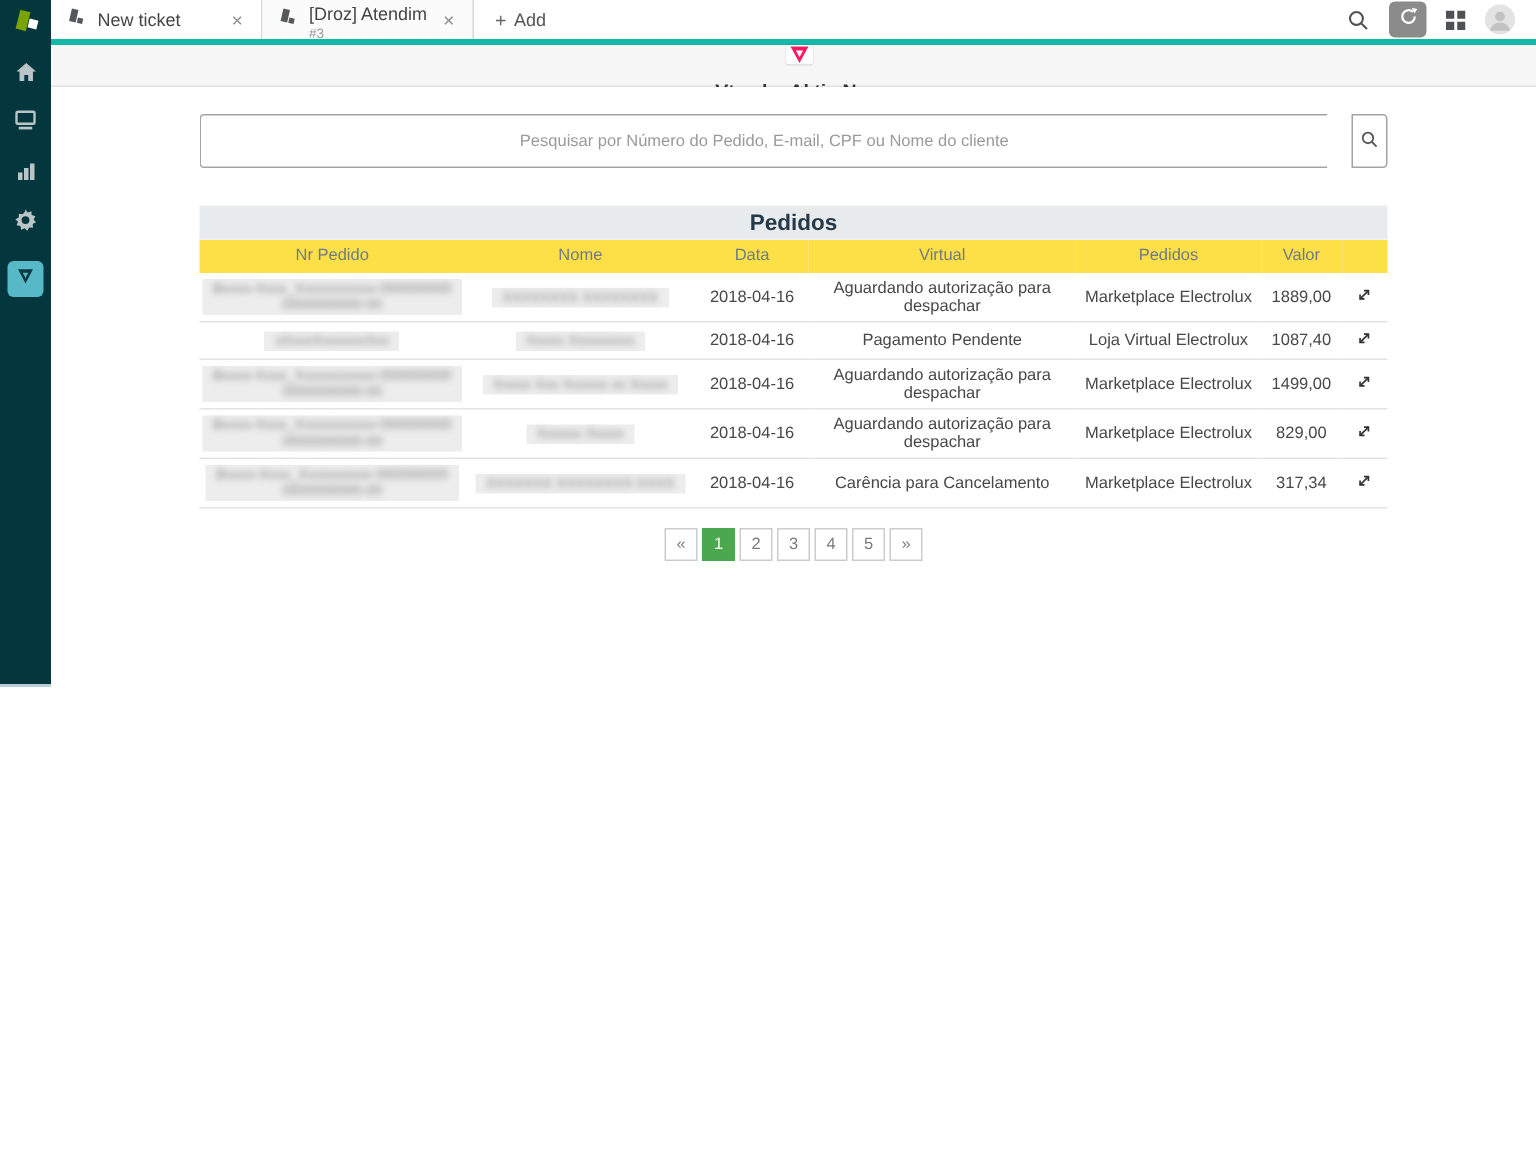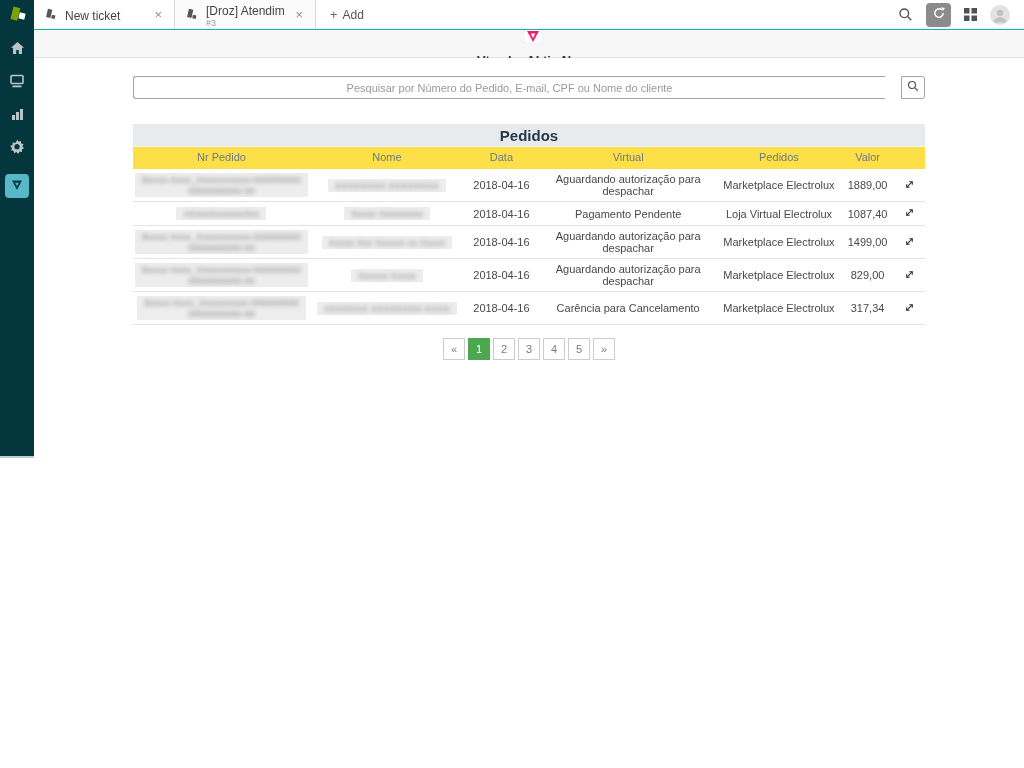--- a/index.html
+++ b/index.html
@@ -6,21 +6,21 @@
   html,body { width:1024px; height:768px; background:#fff; font-family:"Liberation Sans", sans-serif; overflow:hidden; }
 
   
   .sidebar { position:absolute; left:0; top:0; width:34px; height:458px; background:#03363d; border-bottom:2px solid #b9ced2; }
   .logo { width:34px; height:30px; position:relative; cursor:pointer; }
   .nav { display:flex; flex-direction:column; align-items:center; padding-top:10px; gap:13px; }
   .nav-btn { width:24px; height:20px; display:flex; align-items:center; justify-content:center; cursor:pointer; }
   .app-btn { width:24px; height:24px; border-radius:4px; background:#57b8c7; display:flex; align-items:center; justify-content:center; cursor:pointer; margin-top:2px; }
 
   
-  .topbar { position:absolute; left:34px; top:0; width:990px; height:30px; background:#fff; border-bottom:1px solid #14b8a6; display:flex; align-items:stretch; }
+  .topbar { position:absolute; left:34px; top:0; width:990px; height:30px; background:#fff; border-bottom:4px solid #14b8a6; display:flex; align-items:stretch; }
   .tab { display:flex; align-items:center; gap:8px; padding:0 10px; border-right:1px solid #d8d8d8; width:141px; cursor:pointer; background:#fff; }
   .tab.tab-2 { background:#fbfbfb; }
   .tab .tab-text { flex:1; overflow:hidden; }
   .tab-label { font-size:12px; color:#444; white-space:nowrap; }
   .tab-sub { font-size:9px; color:#999; line-height:9px; }
   .tab-close { color:#8e8e8e; font-size:13px; cursor:pointer; padding:0 2px; }
   .add-tab { display:flex; align-items:center; gap:5px; padding:0 14px; font-size:12px; color:#555; cursor:pointer; }
   .topbar-spacer { flex:1; }
   .top-icons { display:flex; align-items:center; gap:13px; padding-right:14px; }
   .icon-btn { cursor:pointer; display:flex; align-items:center; justify-content:center; }
@@ -29,21 +29,21 @@
 
   
   .appbar { position:absolute; left:34px; top:30px; width:990px; height:28px; background:#f7f7f7; border-bottom:1px solid #e2e2e2; display:flex; align-items:center; padding-left:8px; gap:10px;flex-direction:column; }
   .vtex-tile { width:18px; height:18px; background:#fff; border-radius:2px; display:flex; align-items:center; justify-content:center; box-shadow:0 0 1px rgba(0,0,0,.25); }
   .appbar-title { font-size:13px; font-weight:bold; color:#333; }
 
   
   .main { position:absolute; left:34px; top:58px; width:990px; height:710px; background:#fff; }
   .content { width:792px; margin:0 auto; padding-top:18px; }
 
-  .search-group { display:flex; height:23px;gap:16px; }
+  .search-group { display:flex; height:36px;gap:16px; }
   .search-input { flex:1; border:1px solid #a3a3a3; border-right:none; border-radius:3px 0 0 3px; font-size:11px; color:#444; text-align:center; outline:none; font-family:"Liberation Sans", sans-serif; }
   .search-input::placeholder { color:#9a9a9a; }
   .search-btn { width:24px; border:1px solid #a3a3a3; border-radius:0 3px 3px 0; background:#fff; cursor:pointer; display:flex; align-items:center; justify-content:center; }
 
   .panel { margin-top:25px; border-bottom:1px solid #e3e3e3; }
   .panel-heading { background:#e8ebed; text-align:center; padding:3px 0 1px; border-bottom:1px solid #f2f4f5; }
   .panel-title { font-size:15px; font-weight:bold; color:#25394a; }
 
   table { width:100%; border-collapse:collapse; font-size:11px; }
   thead th { background:#fde047; color:#6e7a85; font-weight:normal; text-align:center; padding:4px 2px 6px; }

